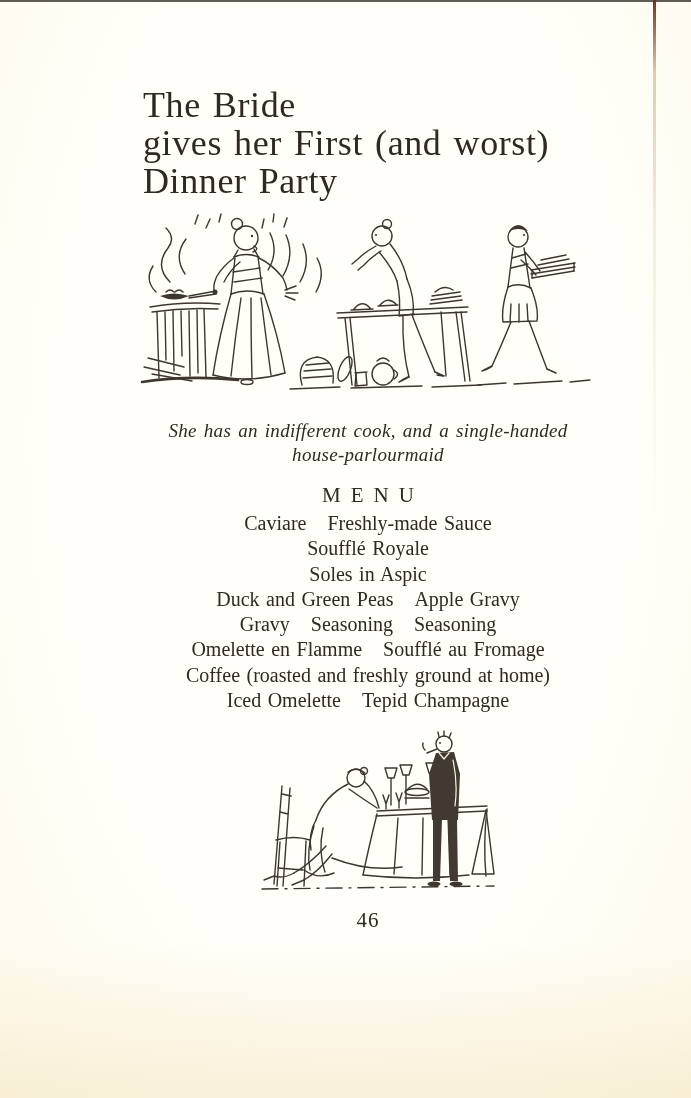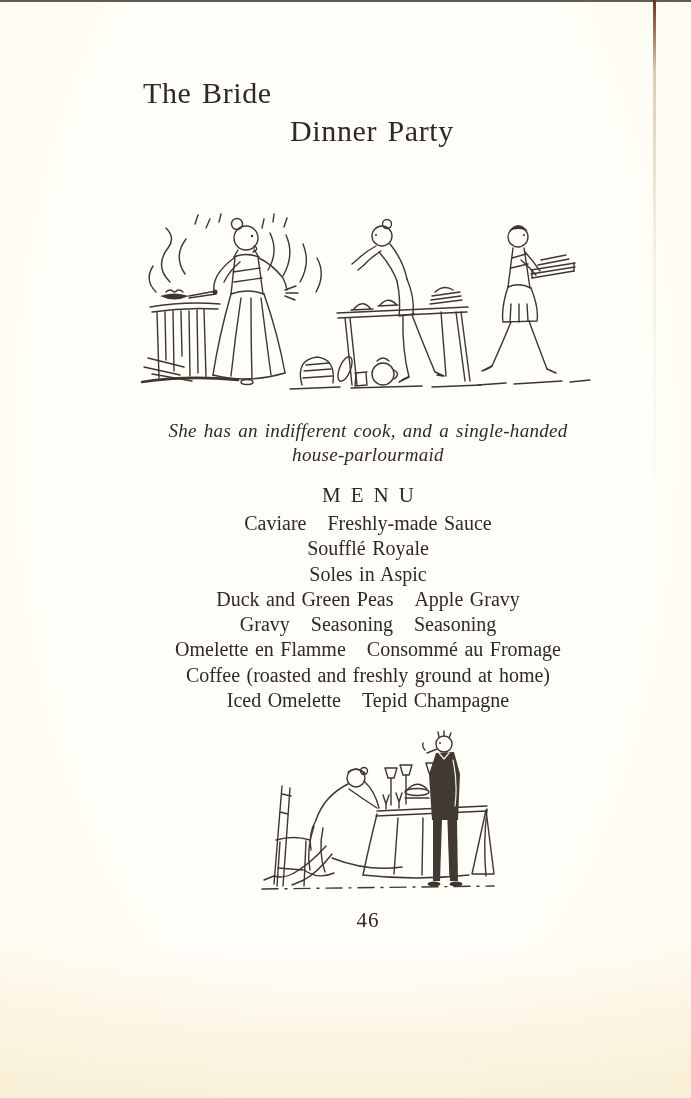--- a/index.html
+++ b/index.html
@@ -13,24 +13,24 @@
     position:relative;width:691px;height:1098px;
     background:
       linear-gradient(180deg, rgba(255,255,250,0) 86%, rgba(242,226,186,.45) 99%),
       radial-gradient(ellipse at 50% 40%, #fffef8 60%, #fdfaec 100%);
     color:#2f2922;
   }
   .scan-top-edge{position:absolute;left:0;top:0;width:691px;height:2px;background:#2a2520;opacity:.75;}
   .scan-right-crease{position:absolute;left:653px;top:0;width:3px;height:520px;
     background:linear-gradient(180deg,#7a2f1a 0%, rgba(170,110,50,.35) 14%, rgba(210,190,130,.22) 45%, rgba(210,190,130,0) 100%);}
   .title{
-    position:absolute;left:143px;top:74px;width:458px;
-    font-size:30px;line-height:38px;letter-spacing:.6px;word-spacing:2.5px;
-  }
-  .title .t3{text-align:center;}
+    position:absolute;left:143px;top:86px;width:458px;
+    font-size:36px;line-height:38px;letter-spacing:.6px;word-spacing:2.5px;
+  }
+  .title .t3{}
   .illus1{position:absolute;left:140px;top:208px;width:452px;height:184px;}
   .illus2{position:absolute;left:236px;top:728px;width:298px;height:172px;}
   svg{display:block;width:100%;height:100%;}
   svg *{fill:none;stroke:#3d362e;stroke-width:1.4;stroke-linecap:round;stroke-linejoin:round;}
   svg .fill{fill:#3d362e;stroke:none;}
   svg .heavy{stroke-width:2.6;}
   svg .suit{fill:#423a32;stroke:none;}
   svg .paperline{stroke:#f7f3e2;stroke-width:1.2;}
   .caption{
     position:absolute;left:40px;top:419px;width:656px;text-align:center;
@@ -52,20 +52,21 @@
 </style>
 </head>
 <body>
 
 <div class="page">
   <div class="scan-top-edge"></div>
   <div class="scan-right-crease"></div>
 
   <div class="title">
     <div class="t1">The Bride</div>
+    <div class="t2">gives her First (and worst)</div>
     <div class="t3">Dinner Party</div>
   </div>
 
   <div class="illus1">
     <svg viewBox="0 0 452 184">
       <g>
         <path d="M30 74 Q14 58 28 40 Q36 30 26 20"></path>
         <path d="M45 66 Q33 48 46 31"></path>
         <path d="M16 84 Q4 72 13 58"></path>
         <path d="M55 16 L58 7"></path>
@@ -194,21 +195,21 @@
     <div class="menu-line">
       <span>Soles in Aspic</span>
     </div>
     <div class="menu-line">
       <span>Duck and Green Peas</span><span>Apple Gravy</span>
     </div>
     <div class="menu-line">
       <span>Gravy</span><span>Seasoning</span><span>Seasoning</span>
     </div>
     <div class="menu-line">
-      <span>Omelette en Flamme</span><span>Consommé au Fromage</span>
+      <span>Omelette en Flamme</span><span>Soufflé au Fromage</span>
     </div>
     <div class="menu-line">
       <span>Coffee (roasted and freshly ground at home)</span>
     </div>
     <div class="menu-line">
       <span>Iced Omelette</span><span>Tepid Champagne</span>
     </div>
   </div>
 
   <div class="illus2">

